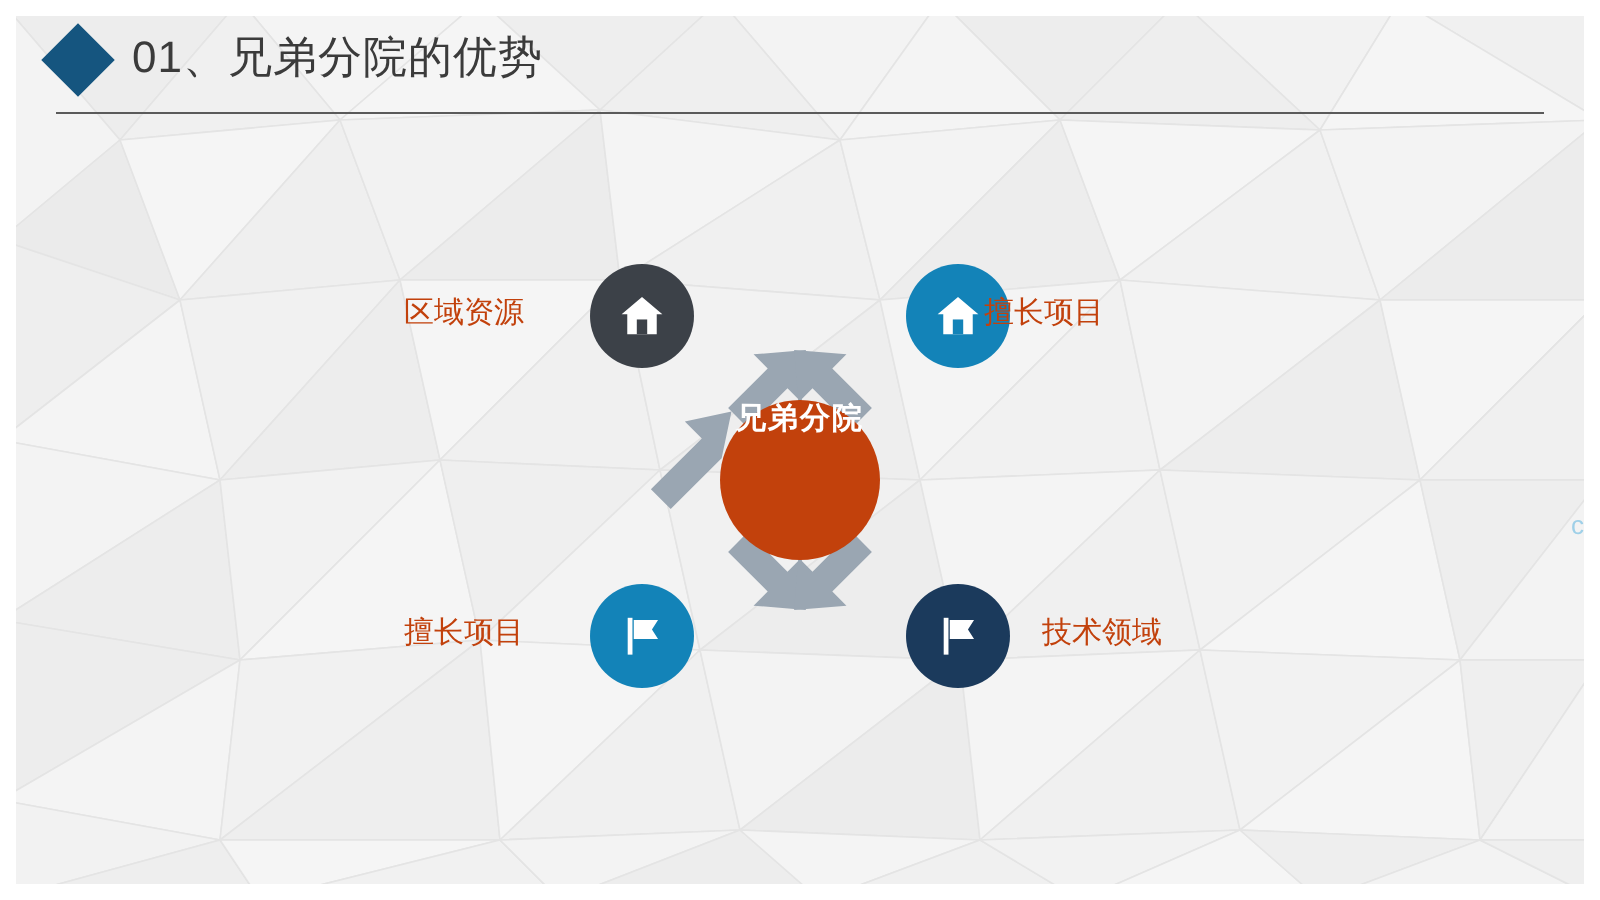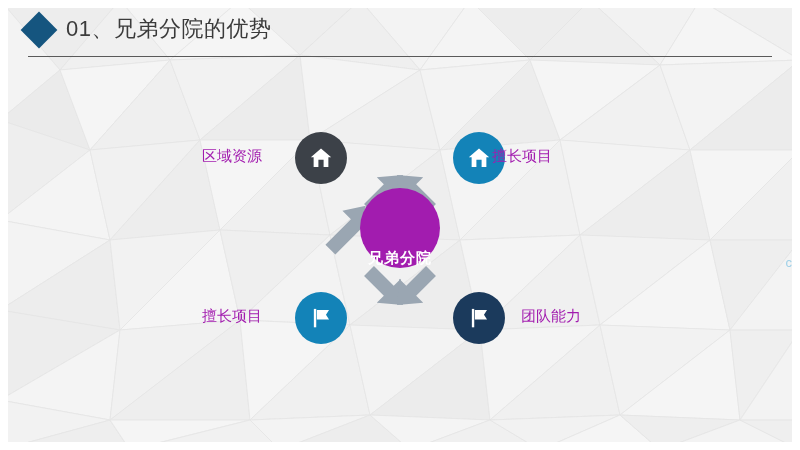--- a/index.html
+++ b/index.html
@@ -80,33 +80,33 @@
   .node-circle {
     position: absolute;
     border-radius: 50%;
     display: flex;
     align-items: center;
     justify-content: center;
   }
   .node-label {
     position: absolute;
     font-size: 15px;
-    color: #a21caf;
+    color: #c2410c;
     white-space: nowrap;
   }
   #center-circle {
     position: absolute;
     left: 360px;
-    top: 188px;
+    top: 200px;
     width: 80px;
     height: 80px;
     border-radius: 50%;
-    background: #a21caf;
+    background: #c2410c;
     display: flex;
-    align-items: flex-end;
+    align-items: flex-start;
     justify-content: center;
   }
   #center-label {
     font-size: 15px;
     color: #ffffff;
     font-weight: bold;
     letter-spacing: 1px;
   }
   .arrow-svg {
     position: absolute;
@@ -275,18 +275,18 @@
       </svg>
     </div>
     <div class="node-label" style="left:202px; top:307px;">擅长项目</div>
 
     <div class="node-circle" style="left:453px; top:292px; width:52px; height:52px; background:#1b3a5c;">
       <svg width="26" height="26" viewBox="0 0 24 24">
         <rect x="5.4" y="3.6" width="2.2" height="17" fill="#ffffff"></rect>
         <path d="M8.2 4.6 H19.4 L16.6 9.0 L19.4 13.4 H8.2 Z" fill="#ffffff"></path>
       </svg>
     </div>
-    <div class="node-label" style="left:521px; top:307px;">团队能力</div>
+    <div class="node-label" style="left:521px; top:307px;">技术领域</div>
 
   </div>
 
   <div id="frame"></div>
 </div>
 
 </body></html>

